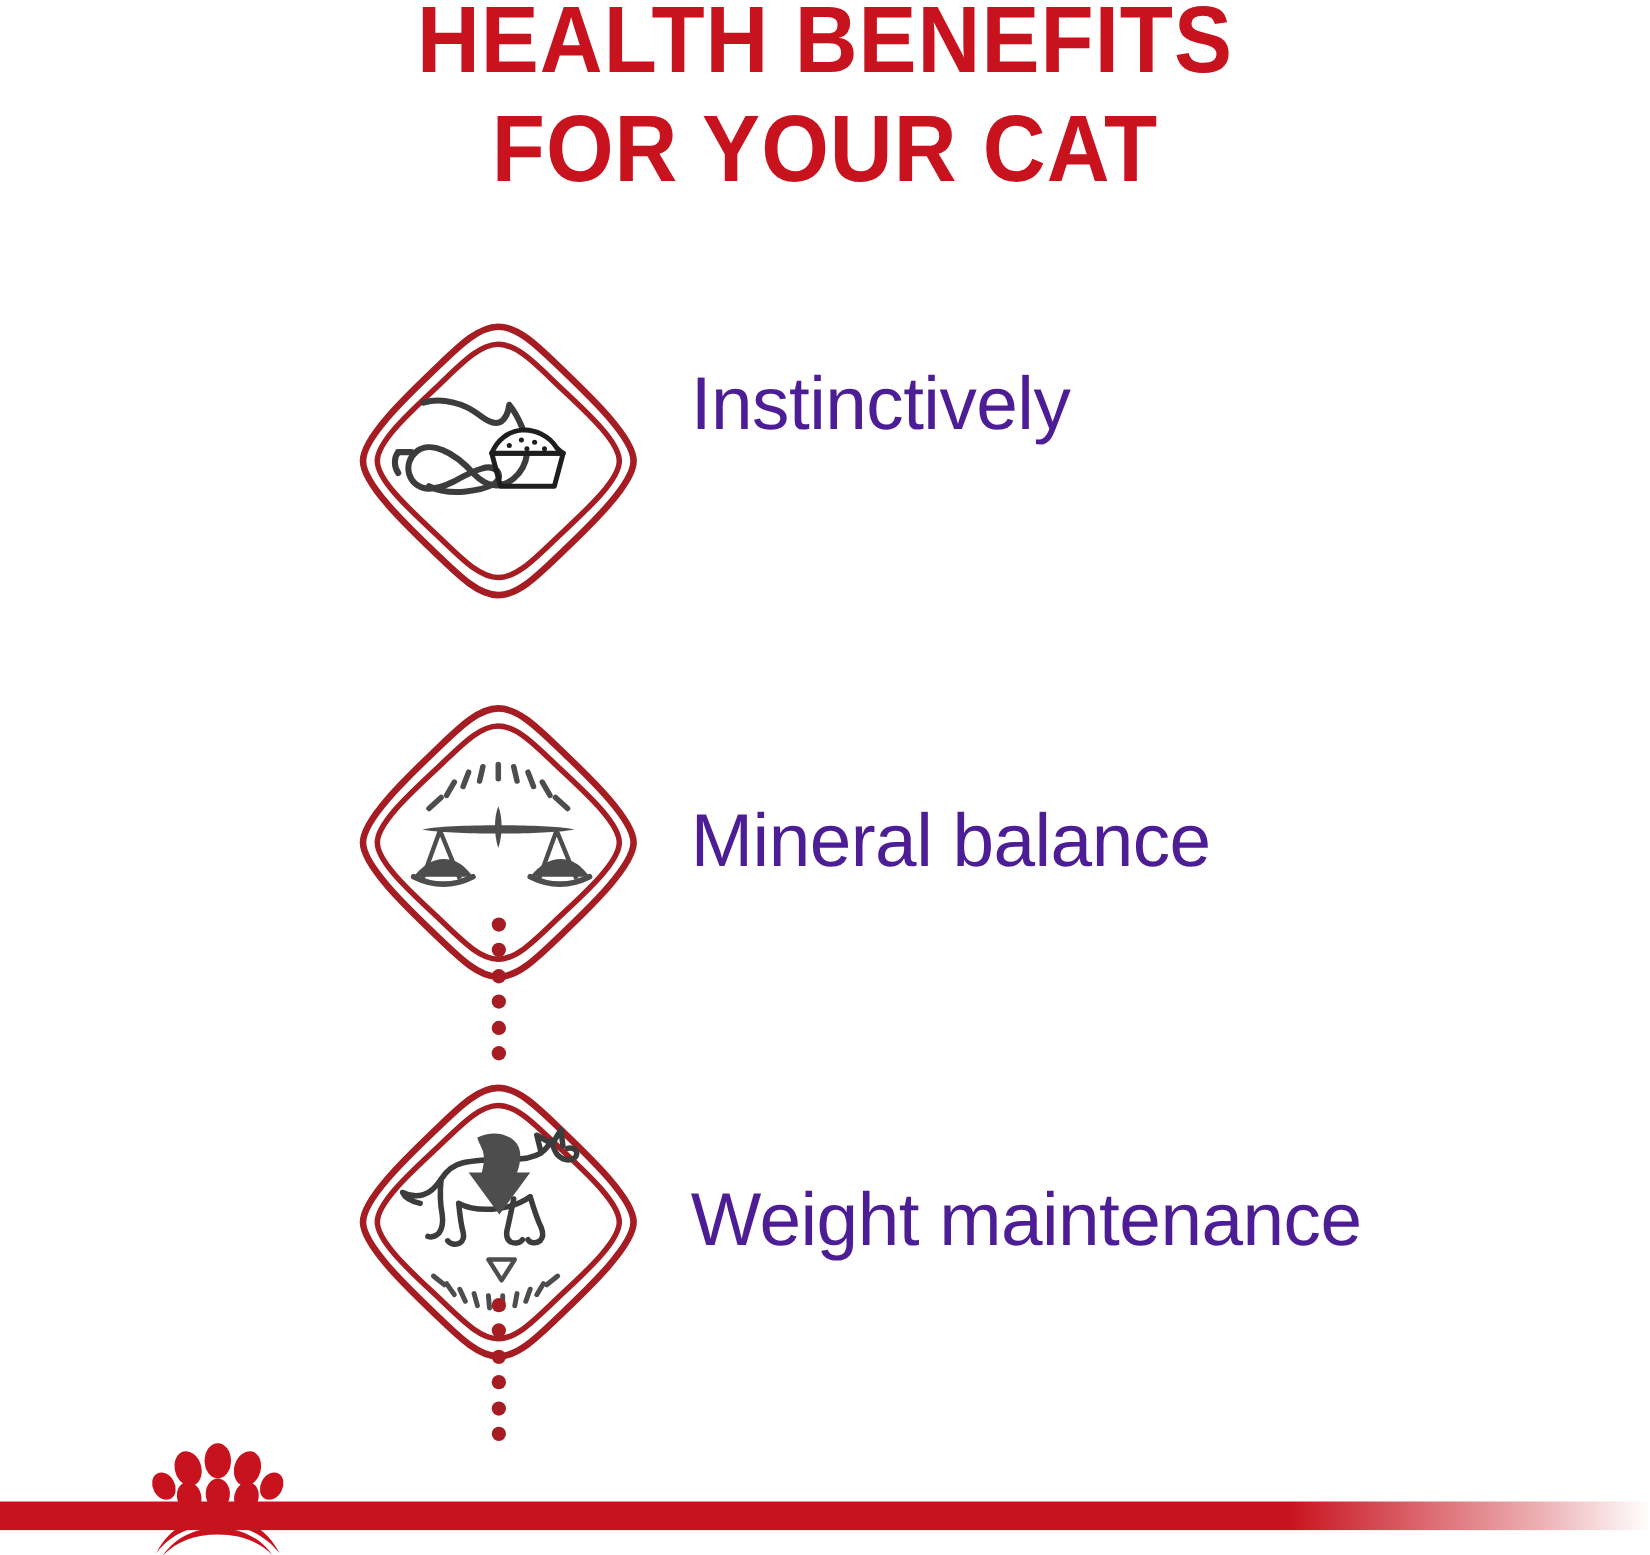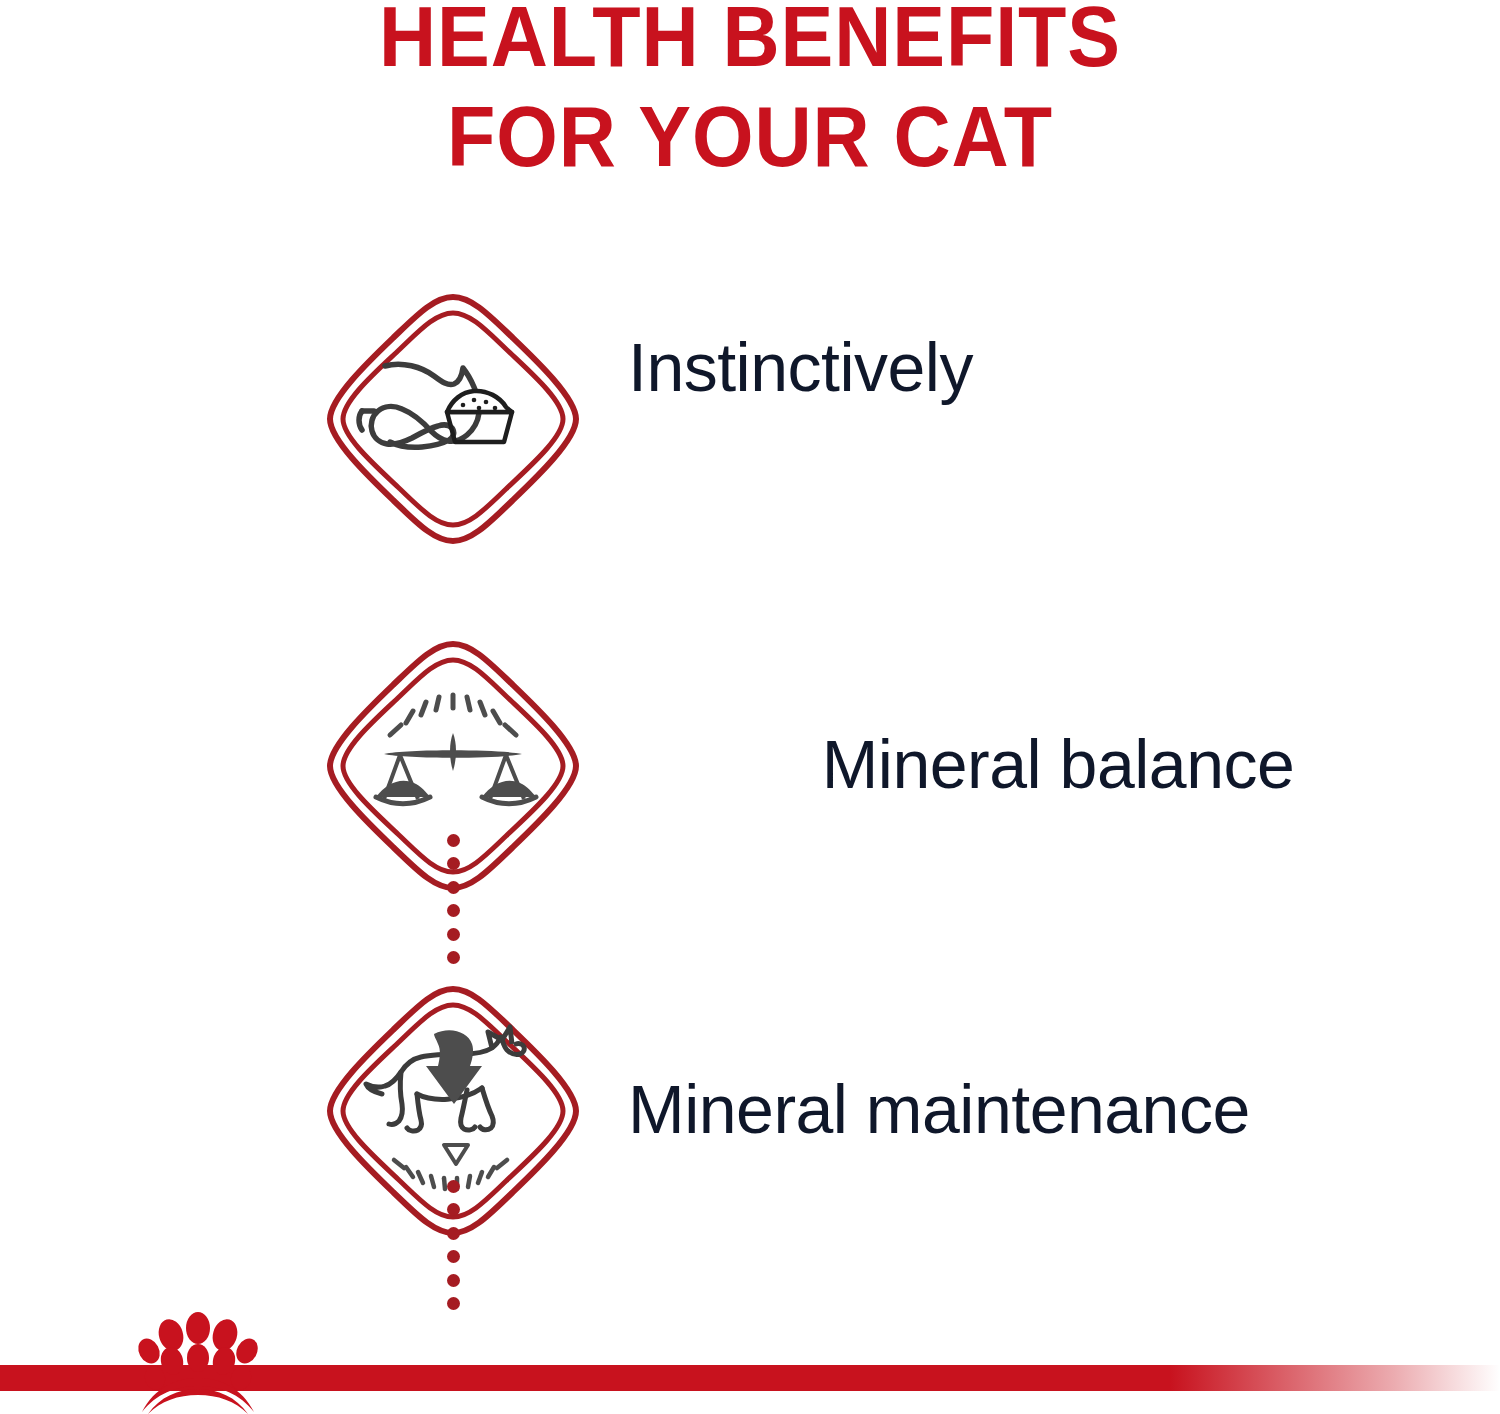--- a/index.html
+++ b/index.html
@@ -47,37 +47,37 @@
   }
   .benefit-row {
     position: absolute;
     left: 0;
     width: 1500px;
     height: 260px;
     display: flex;
     align-items: center;
   }
   .benefit-row.row-0 { top: 8px; }
-  .benefit-row.row-1 { top: 355px; text-align: center; }
+  .benefit-row.row-1 { top: 355px; }
   .benefit-row.row-2 { top: 700px; }
 
   .benefit-badge {
     position: absolute;
     left: 322px;
     top: 0;
     width: 262px;
     height: 258px;
   }
   .benefit-badge svg { display: block; width: 262px; height: 258px; }
 
   .benefit-label {
     position: absolute;
     left: 628px;
     width: 860px;
-    color: #0f172a;
+    color: #4c1d95;
     font-family: "Liberation Sans", sans-serif;
     font-weight: 400;
     font-size: 68px;
     line-height: 86px;
     letter-spacing: -0.5px;
   }
   .benefit-row.row-0 .benefit-label { top: 34px; }
   .benefit-row.row-1 .benefit-label { top: 84px; }
   .benefit-row.row-2 .benefit-label { top: 84px; }
 
@@ -287,21 +287,21 @@
             <line x1="135" y1="196" x2="135" y2="207"></line>
             <line x1="148" y1="194" x2="146" y2="205"></line>
             <line x1="160" y1="190" x2="156" y2="201"></line>
             <line x1="172" y1="185" x2="166" y2="195"></line>
             <line x1="185" y1="178" x2="175" y2="186"></line>
           </g>
         </g>
       </svg>
     </div>
     <div class="benefit-label">
-      <span>Mineral maintenance</span>
+      <span>Weight maintenance</span>
     </div>
   </div>
 
   <div class="connector c-0">
     <span class="dot"></span>
     <span class="dot"></span>
     <span class="dot"></span>
     <span class="dot"></span>
     <span class="dot"></span>
     <span class="dot"></span>

